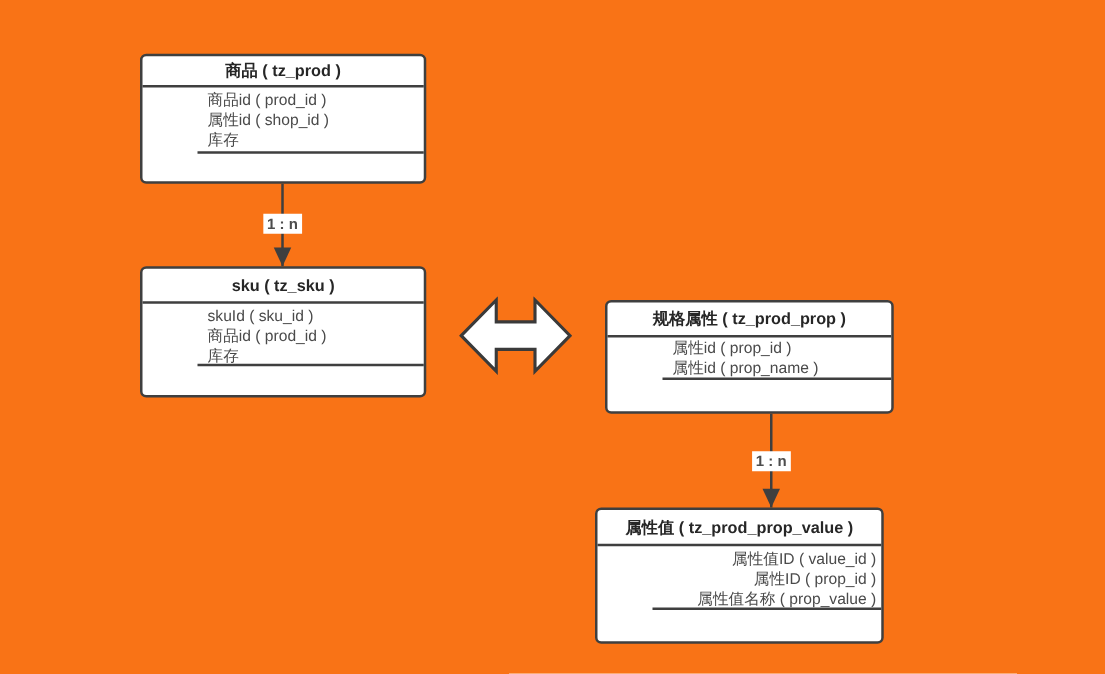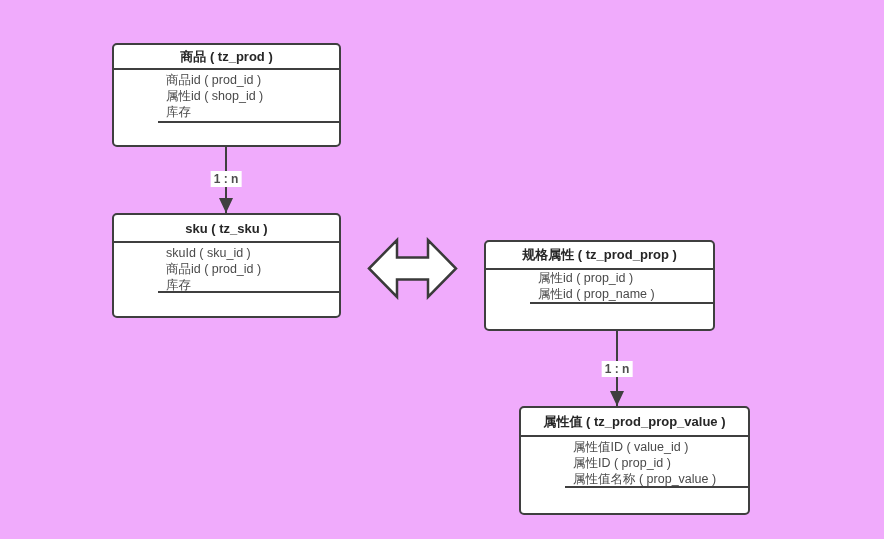--- a/index.html
+++ b/index.html
@@ -1,20 +1,20 @@
 <!DOCTYPE html>
 <html><head>
 <meta charset="utf-8">
 <style>
   html, body { margin: 0; padding: 0; background: #ffffff; }
   .canvas {
     position: relative;
     width: 884px;
     height: 539px;
-    background: #f0abfc;
+    background: #f97316;
     font-family: "Liberation Sans", "DejaVu Sans", sans-serif;
     overflow: hidden;
   }
   .entity {
     position: absolute;
     box-sizing: border-box;
     border: 2px solid #3f3f3f;
     border-radius: 5px;
     background: #ffffff;
     display: flex;
@@ -113,23 +113,23 @@
       <div>属性id ( prop_id )</div>
       <div>属性id ( prop_name )</div>
     </div>
     <div class="entity-empty"></div>
   </div>
 
   <div class="vline" style="left:616px; top:331px; height:75px;"></div>
   <div class="arrowhead-down" style="left:610px; top:391px;"></div>
   <div class="rel-label" style="left:617px; top:361px;">1 : n</div>
 
-  <div class="entity" style="left:519px; top:406px; width:231px; height:109px;">
+  <div class="entity" style="left:476px; top:406px; width:231px; height:109px;">
     <div class="entity-title" style="height:29px;">属性值 ( tz_prod_prop_value )</div>
-    <div class="entity-fields" style="height:51px;">
+    <div class="entity-fields" style="height:51px;text-align:right;">
       <div>属性值ID ( value_id )</div>
       <div>属性ID ( prop_id )</div>
       <div>属性值名称 ( prop_value )</div>
     </div>
     <div class="entity-empty"></div>
   </div>
 
 </div>
 
 </body></html>

